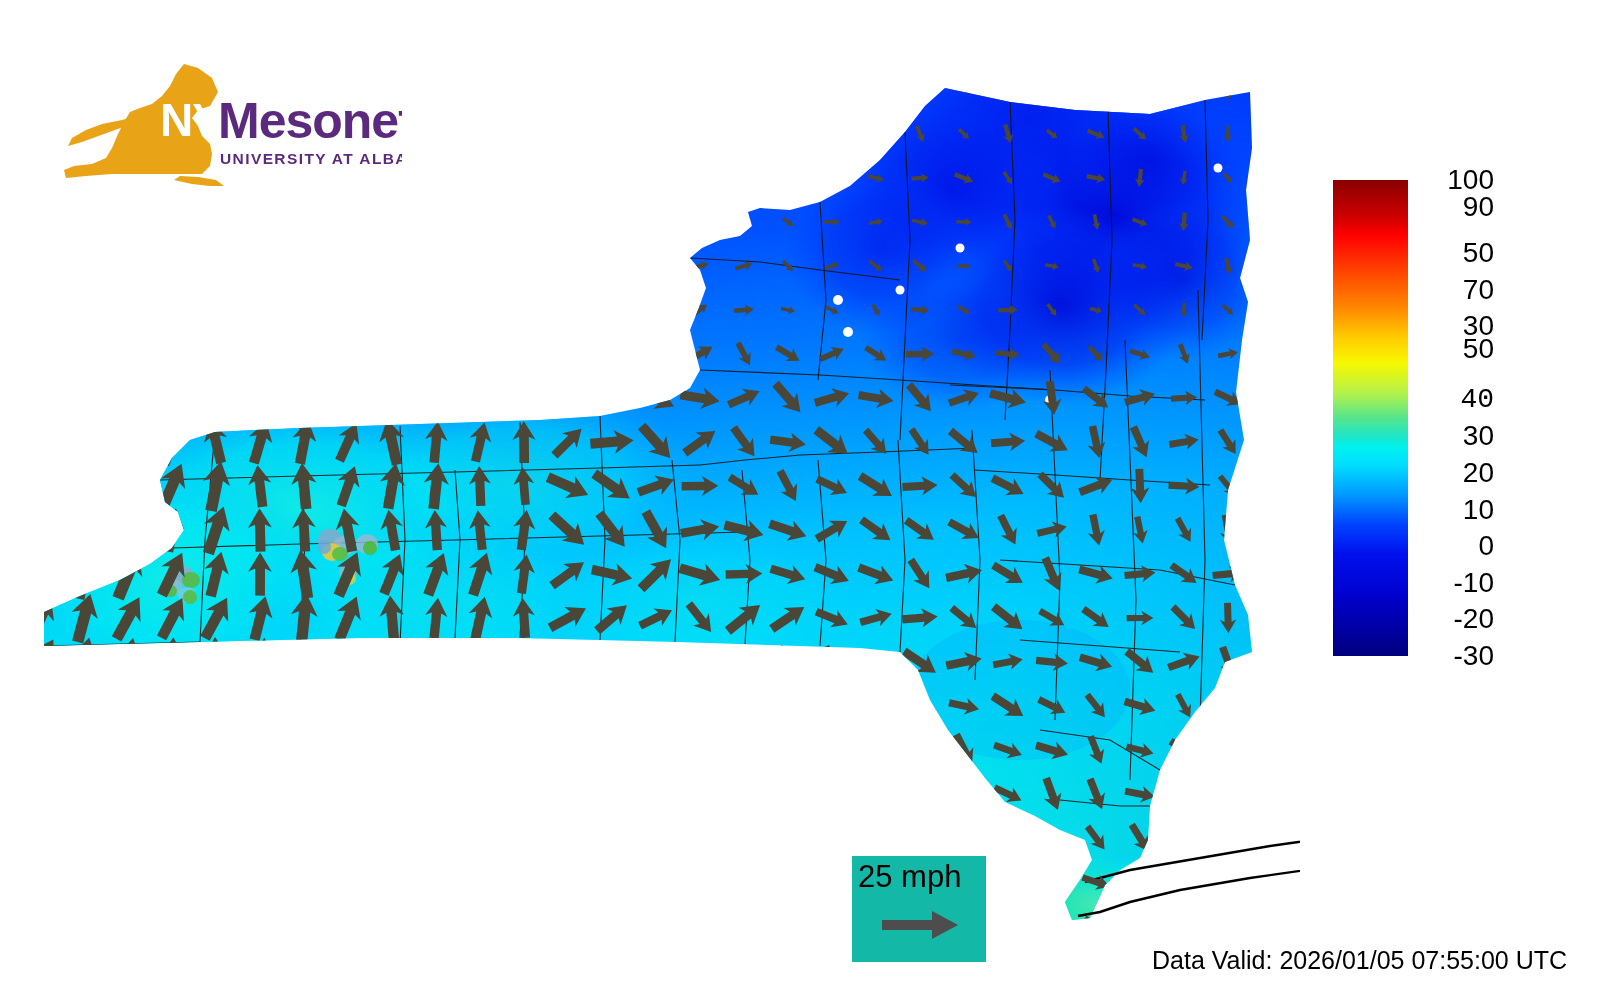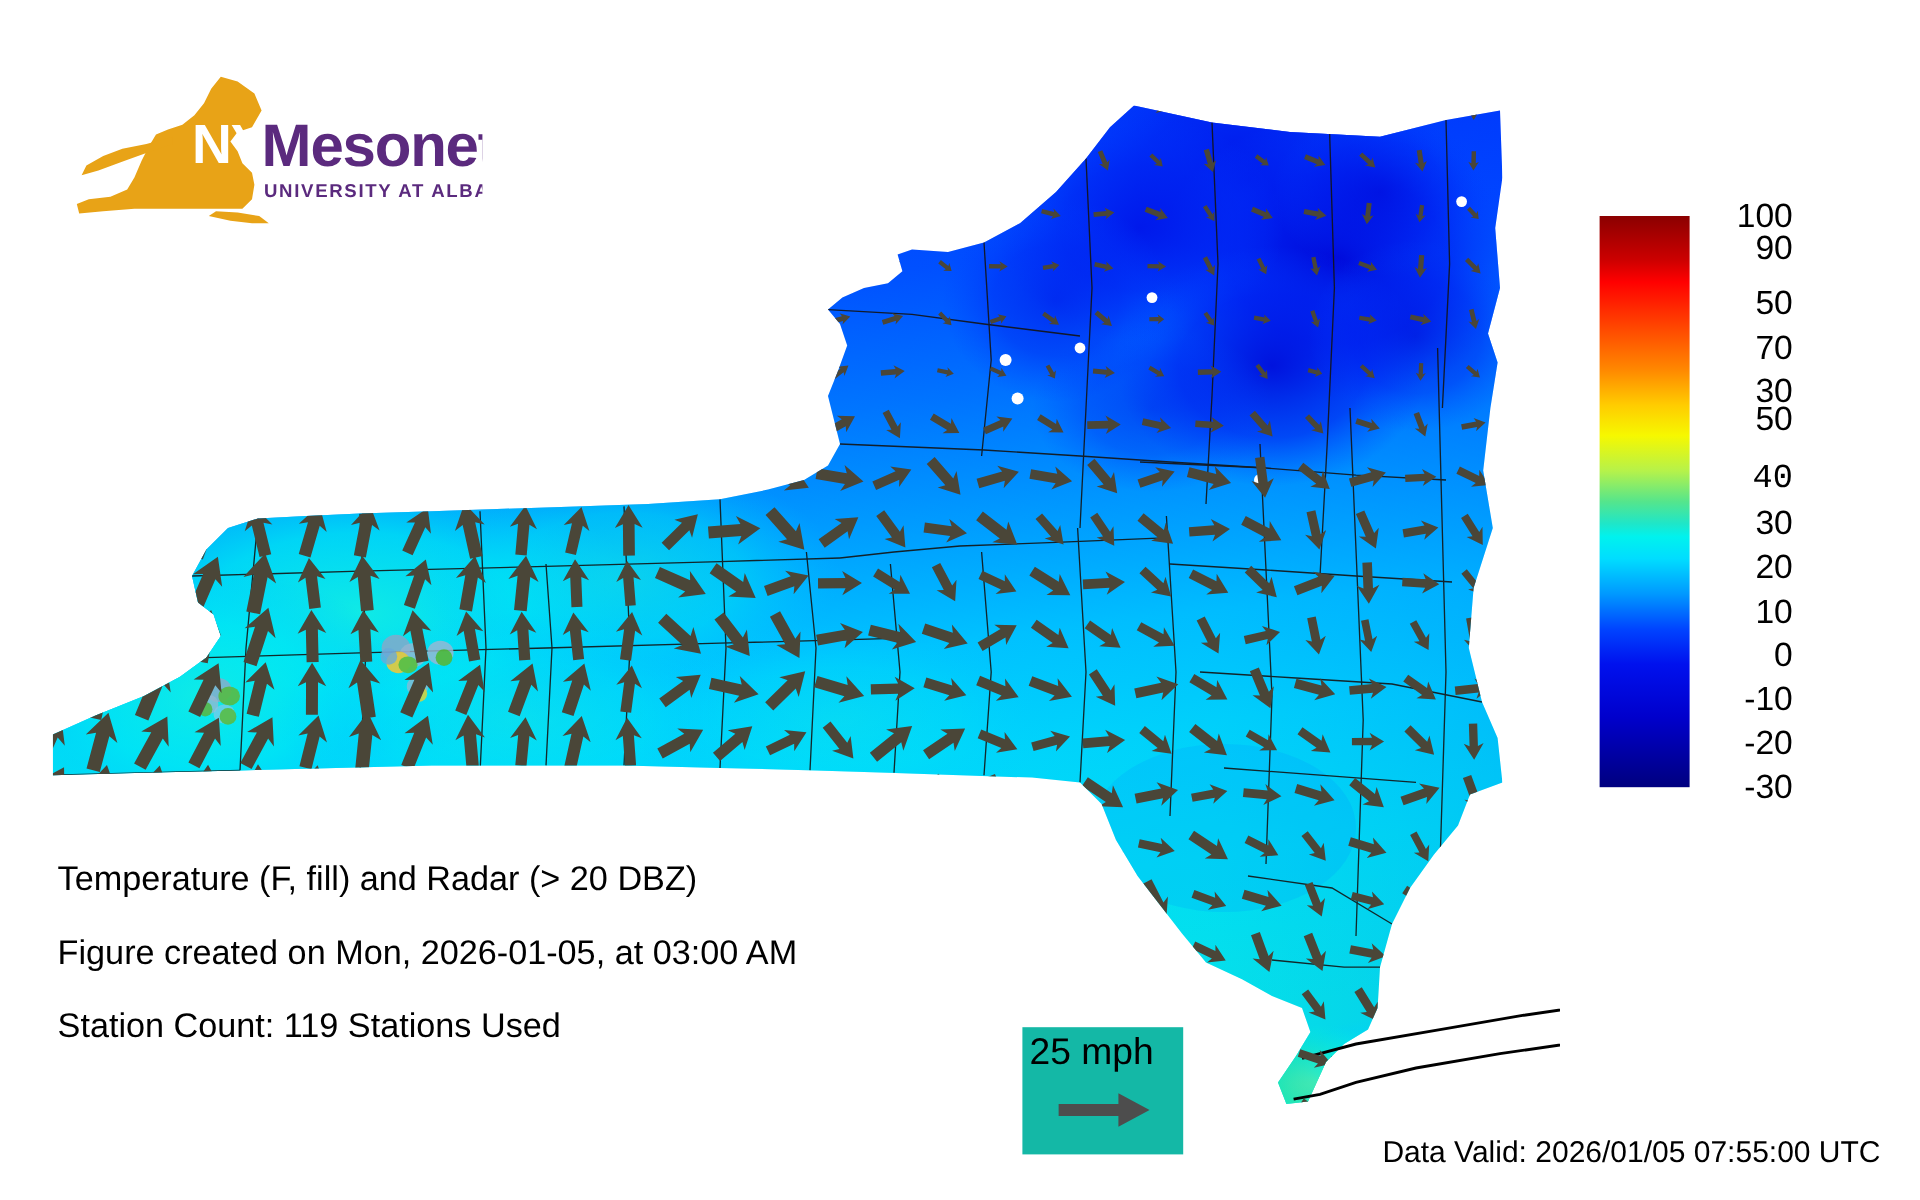--- a/index.html
+++ b/index.html
@@ -844,25 +844,20 @@
       <div class="cb-lab" style="top: 219.692px; font-family: Liberation Mono, monospace;">40</div>
       <div class="cb-lab" style="top: 256.308px;">30</div>
       <div class="cb-lab" style="top: 292.923px;">20</div>
       <div class="cb-lab" style="top: 329.538px;">10</div>
       <div class="cb-lab" style="top: 366.154px;">0</div>
       <div class="cb-lab" style="top: 402.769px;">-10</div>
       <div class="cb-lab" style="top: 439.385px;">-20</div>
       <div class="cb-lab" style="top: 476px;">-30</div>
     </div>
 
-  <div id="caption">
-    <div class="cap-line">Temperature (F, fill) and Radar (&gt; 20 DBZ)</div>
-    <div class="cap-line">Figure created on Mon, 2026-01-05, at 03:00 AM</div>
-    <div class="cap-line">Station Count: 119 Stations Used</div>
-  </div>
 
   <div id="windkey">
     <div class="wk-label">25 mph</div>
     <div class="wk-arrow">
       <svg width="78" height="34" viewBox="0 0 78 34">
         <path d="M0 12 L50 12 L50 3 L76 17 L50 31 L50 22 L0 22 Z" fill="#4d4d4d"></path>
       </svg>
     </div>
   </div>
 

